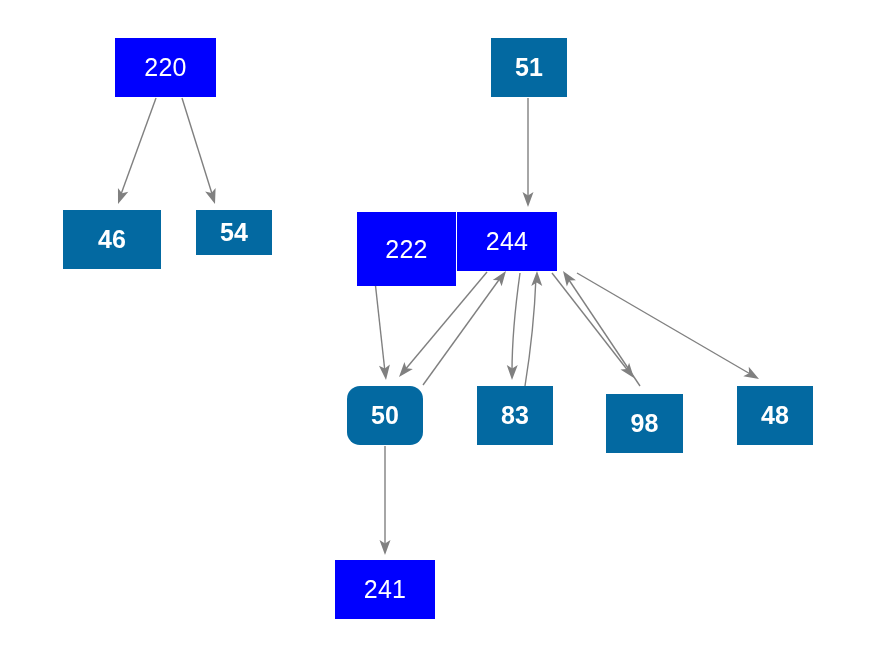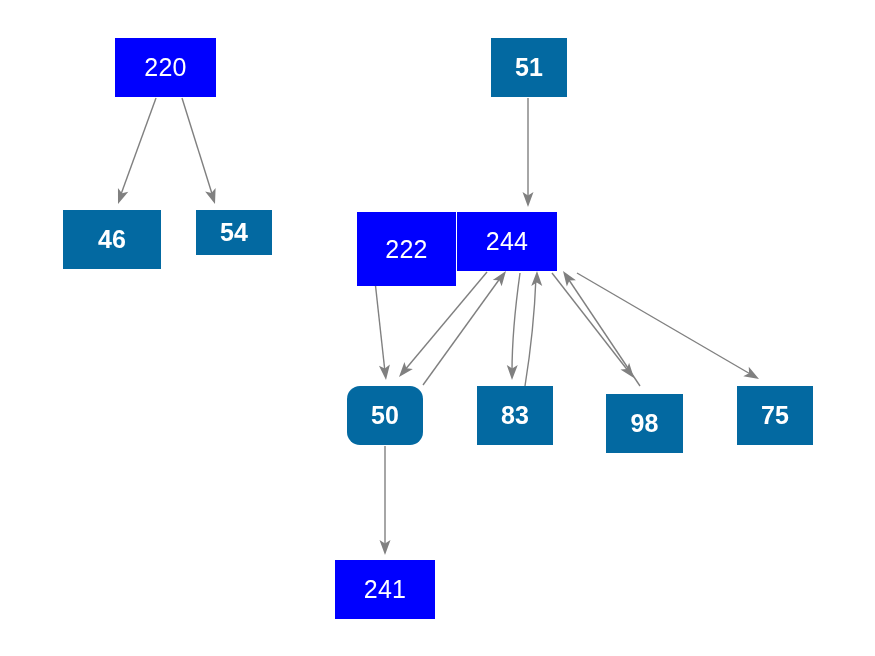--- a/index.html
+++ b/index.html
@@ -122,20 +122,20 @@
       <div class="gnode red" style="left: 347px; top: 386px; width: 76px; height: 59px; border-radius: 13px;">
         <span class="node-label">50</span>
       </div>
       <div class="gnode red" style="left: 477px; top: 386px; width: 76px; height: 59px;">
         <span class="node-label">83</span>
       </div>
       <div class="gnode red" style="left: 606px; top: 386px; width: 77px; height: 59px; margin-top: 8px;">
         <span class="node-label">98</span>
       </div>
       <div class="gnode red" style="left: 737px; top: 386px; width: 76px; height: 59px;">
-        <span class="node-label">75</span>
+        <span class="node-label">48</span>
       </div>
       <div class="gnode blue" style="left: 335px; top: 560px; width: 100px; height: 59px;">
         <span class="node-label">241</span>
       </div>
     </div>
 
 </div>
 
 </body></html>

